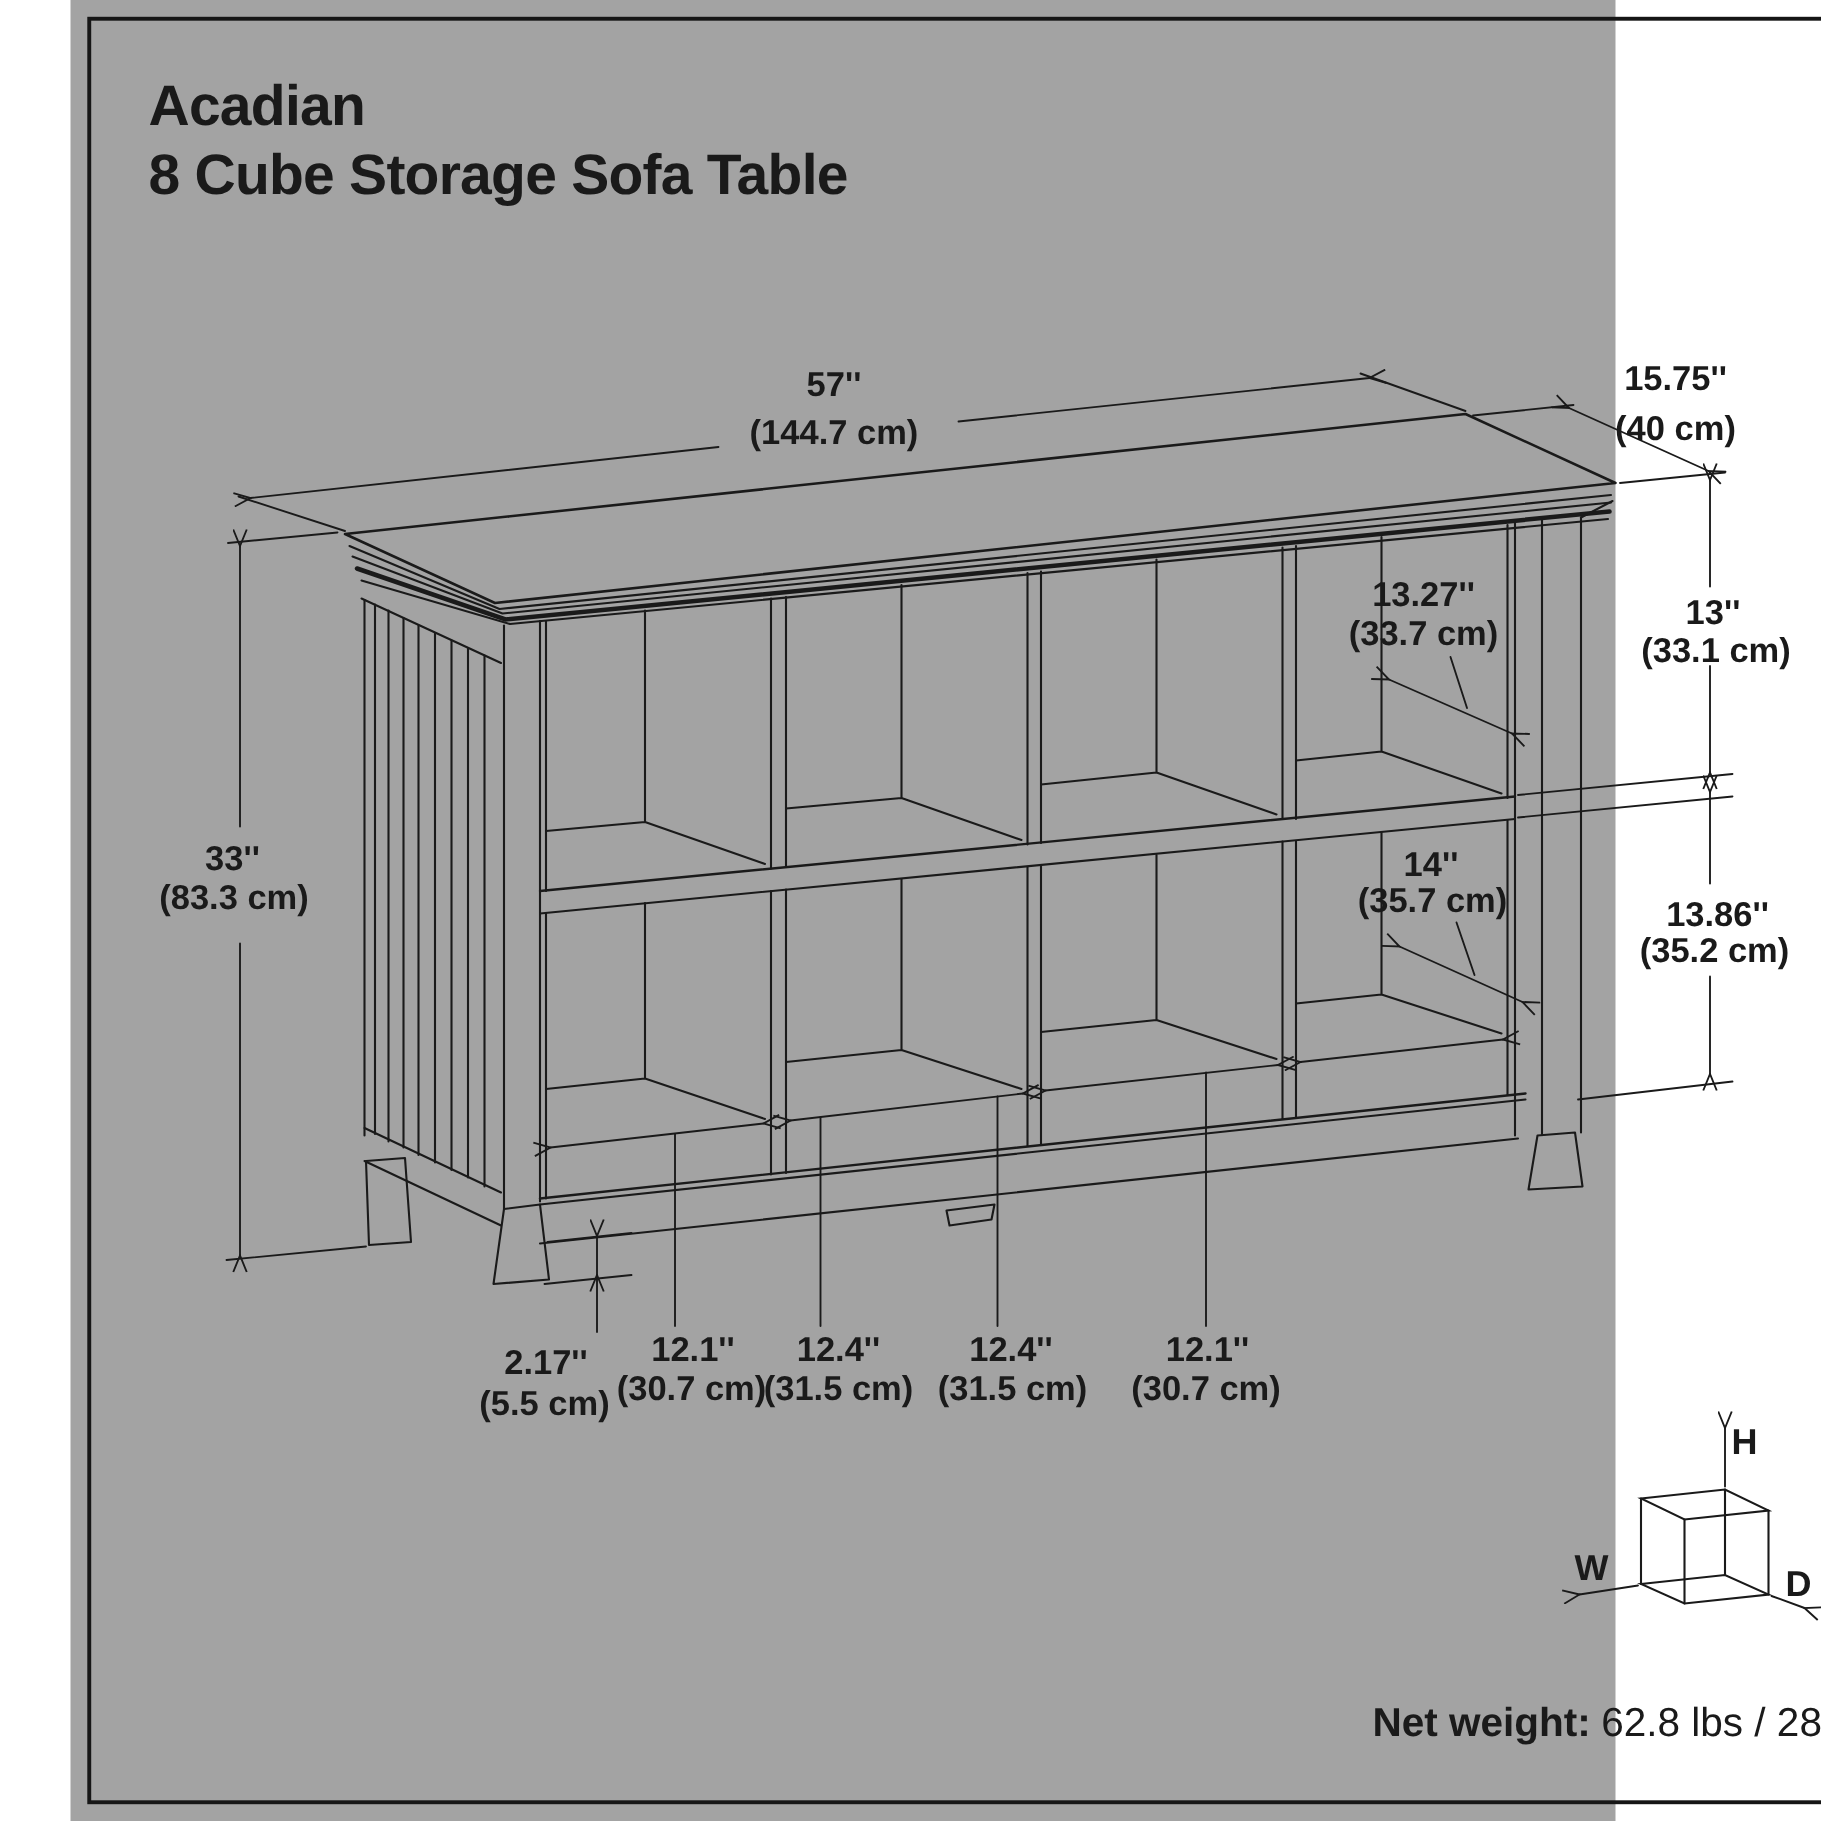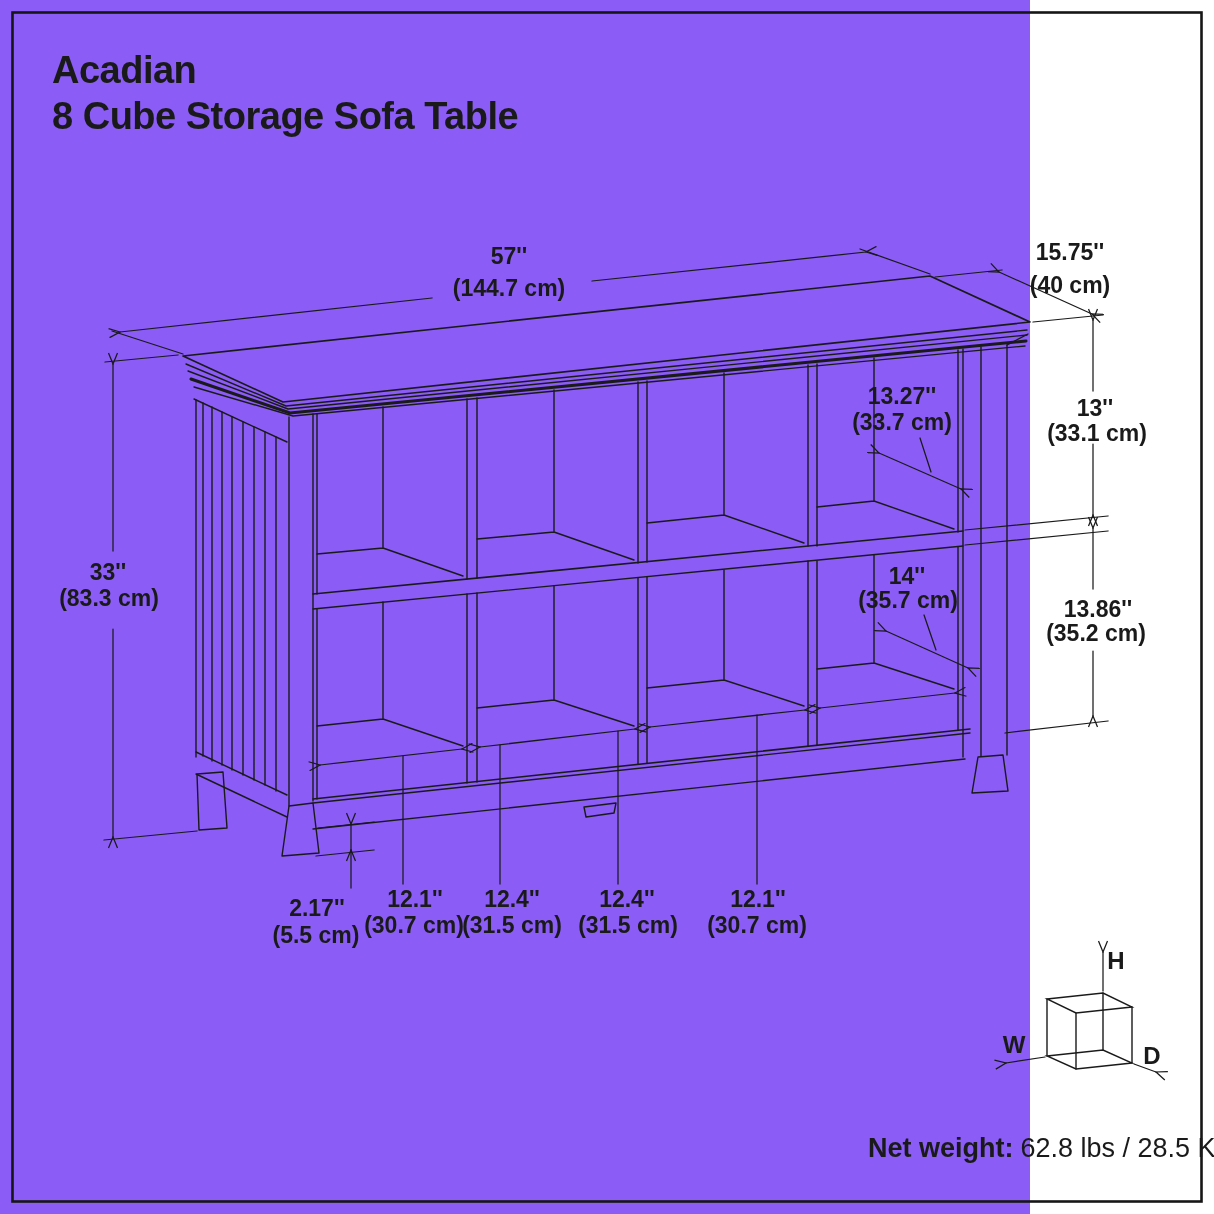--- a/index.html
+++ b/index.html
@@ -1,16 +1,16 @@
 <!DOCTYPE html>
 <html><head>
 <meta charset="utf-8">
 <style>
   html,body{margin:0;padding:0;background:#ffffff;}
-  .page{position:relative;width:1030px;height:1214px;background:#8b5cf6;font-family:"Liberation Sans",sans-serif;}
+  .page{position:relative;width:1030px;height:1214px;background:#a3a3a3;font-family:"Liberation Sans",sans-serif;margin-left:47px;}
   svg{position:absolute;left:0;top:0;}
   text{fill:#1a1a1a;}
   .title-text{font-size:38px;font-weight:700;letter-spacing:-0.5px;}
   .dim-label{font-size:23px;font-weight:700;text-anchor:middle;}
   .axis-label{font-size:24px;font-weight:700;text-anchor:middle;}
   .nw-label{font-size:27px;font-weight:700;}
   .nw-value{font-size:27px;font-weight:400;}
   .ln{stroke:#1a1a1a;stroke-width:1.4;fill:none;stroke-linecap:round;stroke-linejoin:round;}
   .ln-thick{stroke:#1a1a1a;stroke-width:3;fill:none;stroke-linecap:round;}
   .ln-outer{stroke:#1a1a1a;stroke-width:1.7;fill:none;stroke-linejoin:round;}

